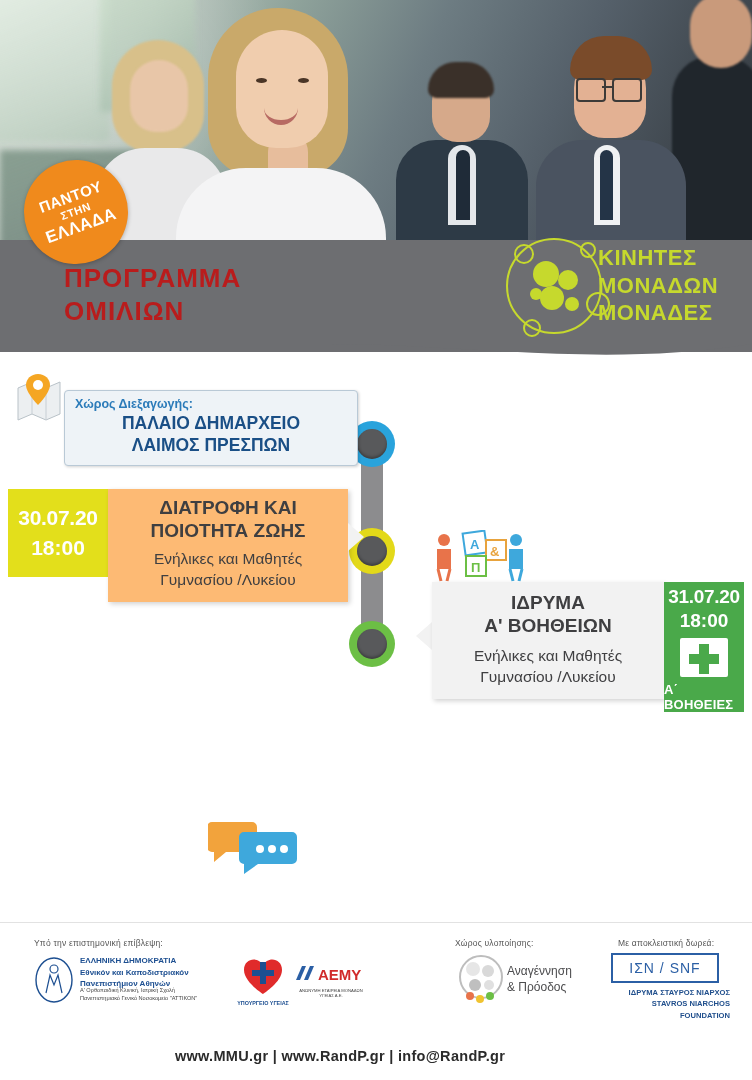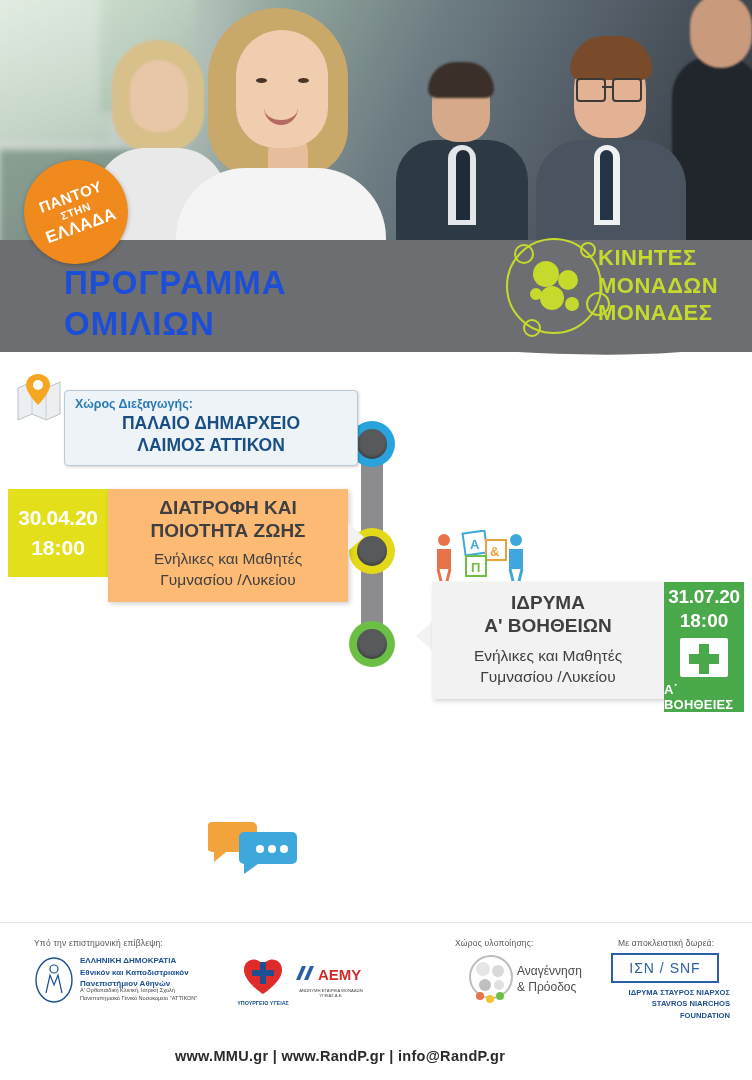--- a/index.html
+++ b/index.html
@@ -111,22 +111,22 @@
   }
   .banner-curve {
     position: absolute;
     left: 0; top: 342px;
     width: 752px; height: 30px;
     z-index: 5;
   }
   .banner-title {
     position: absolute;
     left: 64px; top: 262px;
-    color: #1d4ed8;
-    font-size: 33px;
+    color: #b91c1c;
+    font-size: 26px;
     font-weight: 700;
     letter-spacing: 1px;
     line-height: 1.25;
     z-index: 6;
     white-space: pre-line;
   }
   .logo-mmu {
     position: absolute;
     right: 30px; top: 228px;
     width: 220px; height: 120px;
@@ -288,21 +288,21 @@
   }
   .uoa .t2 {
     position: absolute; left: 46px; top: 31px; font-size: 5.6px; color: #444; line-height: 1.5;
     white-space: pre-line;
   }
   .moh { position: absolute; left: 232px; top: 952px; width: 62px; height: 58px; }
   .moh .cap { position: absolute; left: 0; top: 48px; width: 62px; text-align: center; font-size: 5.4px; color: #1d4f91; font-weight: 700; }
   .aemy { position: absolute; left: 292px; top: 958px; width: 78px; height: 46px; }
   .aemy .cap { position: absolute; left: 0; top: 30px; width: 78px; text-align: center; font-size: 4.2px; color: #444; }
 
-  .randp { position: absolute; left: 467px; top: 953px; width: 130px; height: 56px; }
+  .randp { position: absolute; left: 457px; top: 953px; width: 130px; height: 56px; }
   .randp .t { position: absolute; left: 50px; top: 10px; font-size: 12px; color: #4c4c4e; line-height: 1.35; white-space: pre-line; }
 
   .snf { position: absolute; left: 600px; top: 953px; width: 130px; height: 60px; text-align: center; }
   .snf .box {
     width: 104px; height: 26px; border: 2px solid #2b5fa5; margin: 0 auto;
     display: flex; align-items: center; justify-content: center;
     color: #2b5fa5; font-size: 14px; letter-spacing: 1px;
   }
   .snf .t {
     font-size: 7.6px; color: #1f4e8c; font-weight: 700; line-height: 1.5; margin-top: 4px;
@@ -392,38 +392,38 @@
 <div class="venue-wrap">
   <svg class="map-icon" viewBox="0 0 56 50">
     <path d="M2,16 L16,10 L30,16 L44,10 L44,42 L30,48 L16,42 L2,48 Z" fill="#eceff1" stroke="#b9c2c8" stroke-width="1"></path>
     <path d="M16,10 L16,42 M30,16 L30,48" stroke="#c7ced4" stroke-width="1"></path>
     <path d="M22,2 C15,2 10,7 10,13 C10,21 22,33 22,33 C22,33 34,21 34,13 C34,7 29,2 22,2 Z" fill="#f5a623"></path>
     <circle cx="22" cy="13" r="5" fill="#ffffff"></circle>
   </svg>
   <div class="venue-box">
     <div class="venue-label">Χώρος Διεξαγωγής:</div>
     <div class="venue-name">ΠΑΛΑΙΟ ΔΗΜΑΡΧΕΙΟ
-ΛΑΙΜΟΣ ΑΤΤΙΚΟΝ</div>
+ΛΑΙΜΟΣ ΠΡΕΣΠΩΝ</div>
   </div>
 </div>
 
 <div class="timeline-bar"></div>
 <div class="node node-1">
     <div class="inner"></div>
   </div>
 <div class="node node-2">
     <div class="inner"></div>
   </div>
 <div class="node node-3">
     <div class="inner"></div>
   </div>
 
 <div class="ev1">
   <div class="ev1-date">
-    <div class="d">30.04.20</div>
+    <div class="d">30.07.20</div>
     <div class="t">18:00</div>
   </div>
   <div class="ev1-body">
     <div class="h">ΔΙΑΤΡΟΦΗ ΚΑΙ
 ΠΟΙΟΤΗΤΑ ΖΩΗΣ</div>
     <div class="s">Ενήλικες και Μαθητές
 Γυμνασίου /Λυκείου</div>
   </div>
   <div class="ev1-tail"></div>
 </div>

